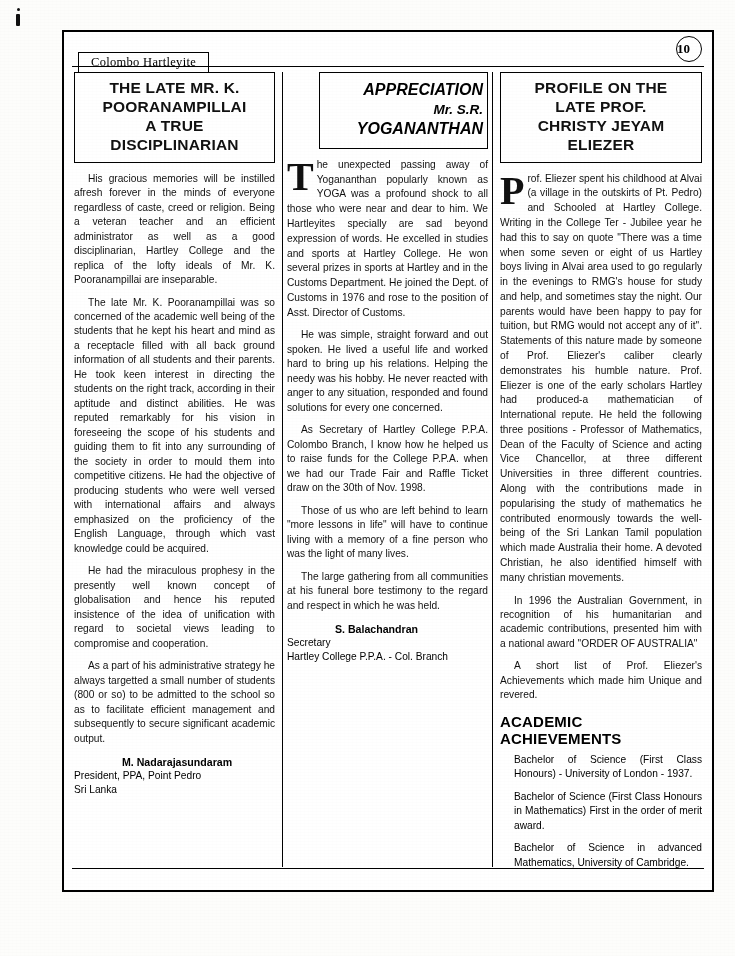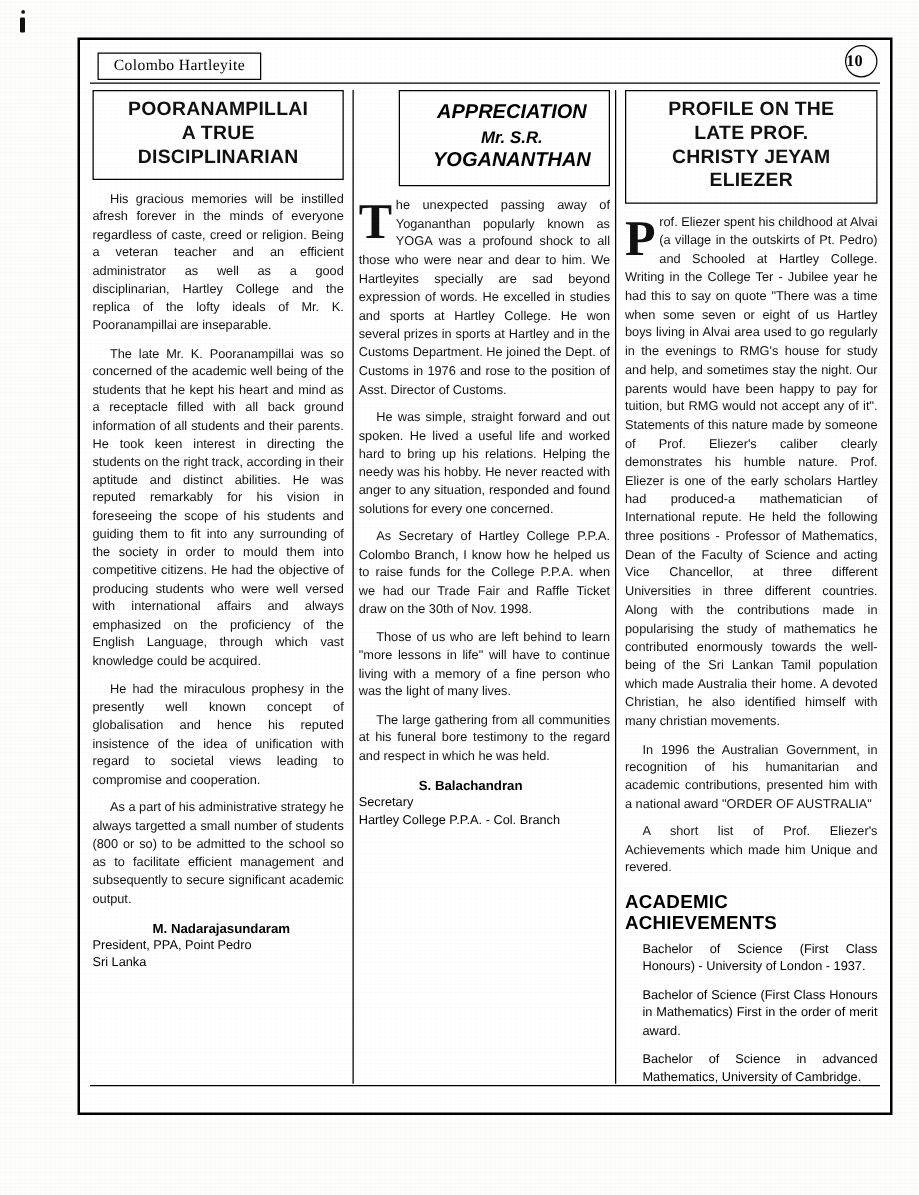--- a/index.html
+++ b/index.html
@@ -44,21 +44,21 @@
     left: 62px; top: 30px;
     width: 648px;
     height: 858px;
     border: 2px solid #000;
     background: #ffffff;
   }
 
   
   .masthead {
     position: absolute;
-    left: 14px; top: 10px;
+    left: 14px; top: 20px;
     border: 1.5px solid #000;
     padding: 2px 12px 3px 12px;
     font-size: 12.5px;
     font-family: "Liberation Serif", serif;
     letter-spacing: 0.3px;
     background: #fff;
   }
   .page-number {
     position: absolute;
     right: 10px; top: 4px;
@@ -121,21 +121,21 @@
     font-size: 15.5px;
     font-weight: bold;
     line-height: 1.22;
     letter-spacing: 0.2px;
     color: #111;
     font-family: "Liberation Sans", sans-serif;
   }
   .headline-appr {
     border: 1.6px solid #000;
     padding: 7px 4px 8px 16px;
-    text-align: center;
+    text-align: right;
     margin-bottom: 9px;
     margin-left: 32px;
   }
   .headline-appr .hl-a {
     font-size: 16px;
     font-weight: bold;
     font-style: italic;
     line-height: 1.3;
     font-family: "Liberation Sans", sans-serif;
   }
@@ -227,20 +227,21 @@
     <div class="header-rule"></div>
 
     <div class="vrule vrule1"></div>
     <div class="vrule vrule2"></div>
     <div class="bottom-rule"></div>
 
     <div class="columns">
 
       <div class="col">
         <div class="headline-box">
+          <div class="hl">THE LATE MR. K.</div>
           <div class="hl">POORANAMPILLAI</div>
           <div class="hl">A TRUE</div>
           <div class="hl">DISCIPLINARIAN</div>
         </div>
         <p class="body">His gracious memories will be instilled afresh forever in the minds of everyone regardless of caste, creed or religion.  Being a veteran teacher and an efficient administrator as well as a good disciplinarian, Hartley College and the  replica  of  the  lofty ideals of Mr. K. Pooranampillai are inseparable.</p>
         <p class="body">The late Mr. K. Pooranampillai was so concerned of the academic well being of the students that he kept his heart and mind as a receptacle filled with all back ground  information of all students and their parents.  He took keen interest in directing the students on the right track, according in their aptitude and distinct abilities.  He was reputed remarkably for his vision in foreseeing the scope of his students and guiding them to fit into any surrounding of the society in order to mould them into competitive citizens.  He had the objective of producing students who were well versed with international affairs and always emphasized on the proficiency of the English Language, through which vast knowledge could be acquired.</p>
         <p class="body">He had the miraculous prophesy in the presently well known concept of globalisation and hence his  reputed insistence of the idea of unification with regard to societal views leading to compromise and cooperation.</p>
         <p class="body">As a part of his administrative strategy he always targetted a small number of students (800 or so) to be admitted to the school so as to facilitate efficient management and subsequently to secure significant academic output.</p>
         <div class="sig">
           <div class="name">M. Nadarajasundaram</div>

